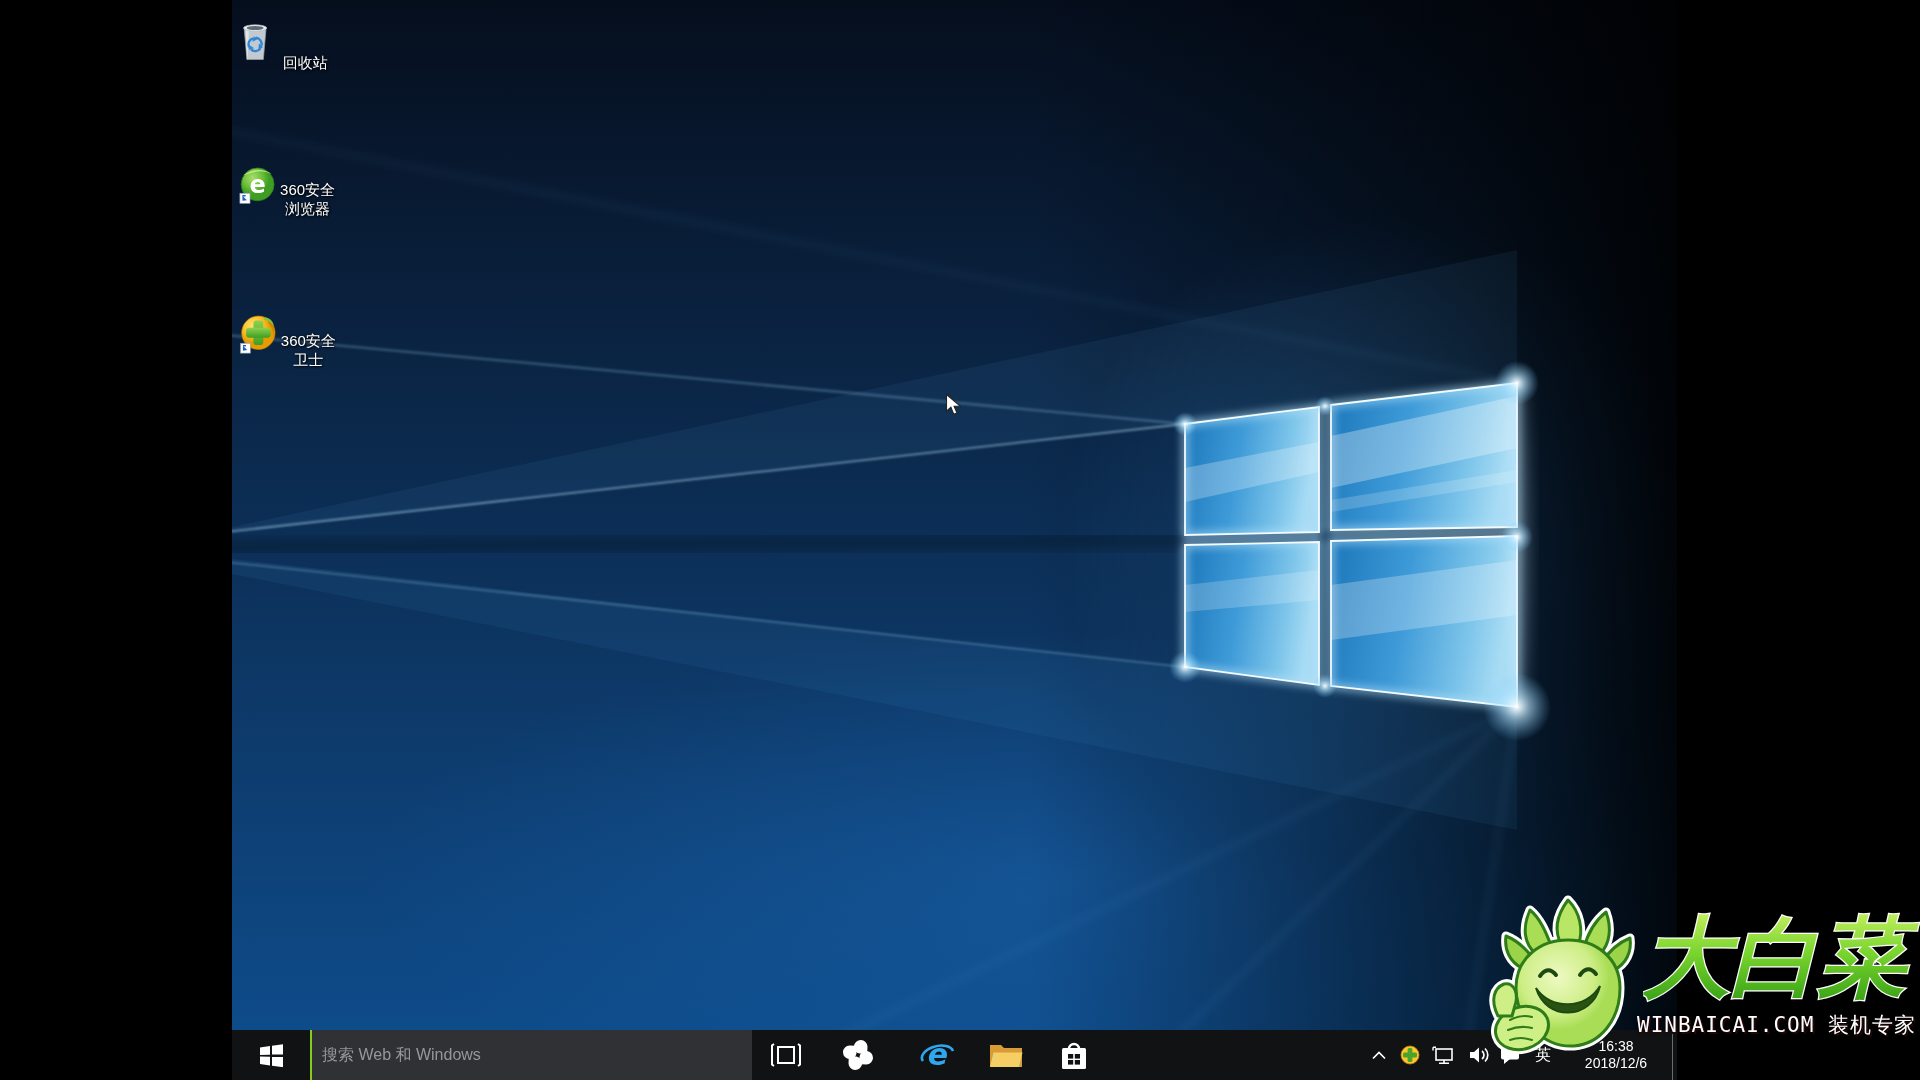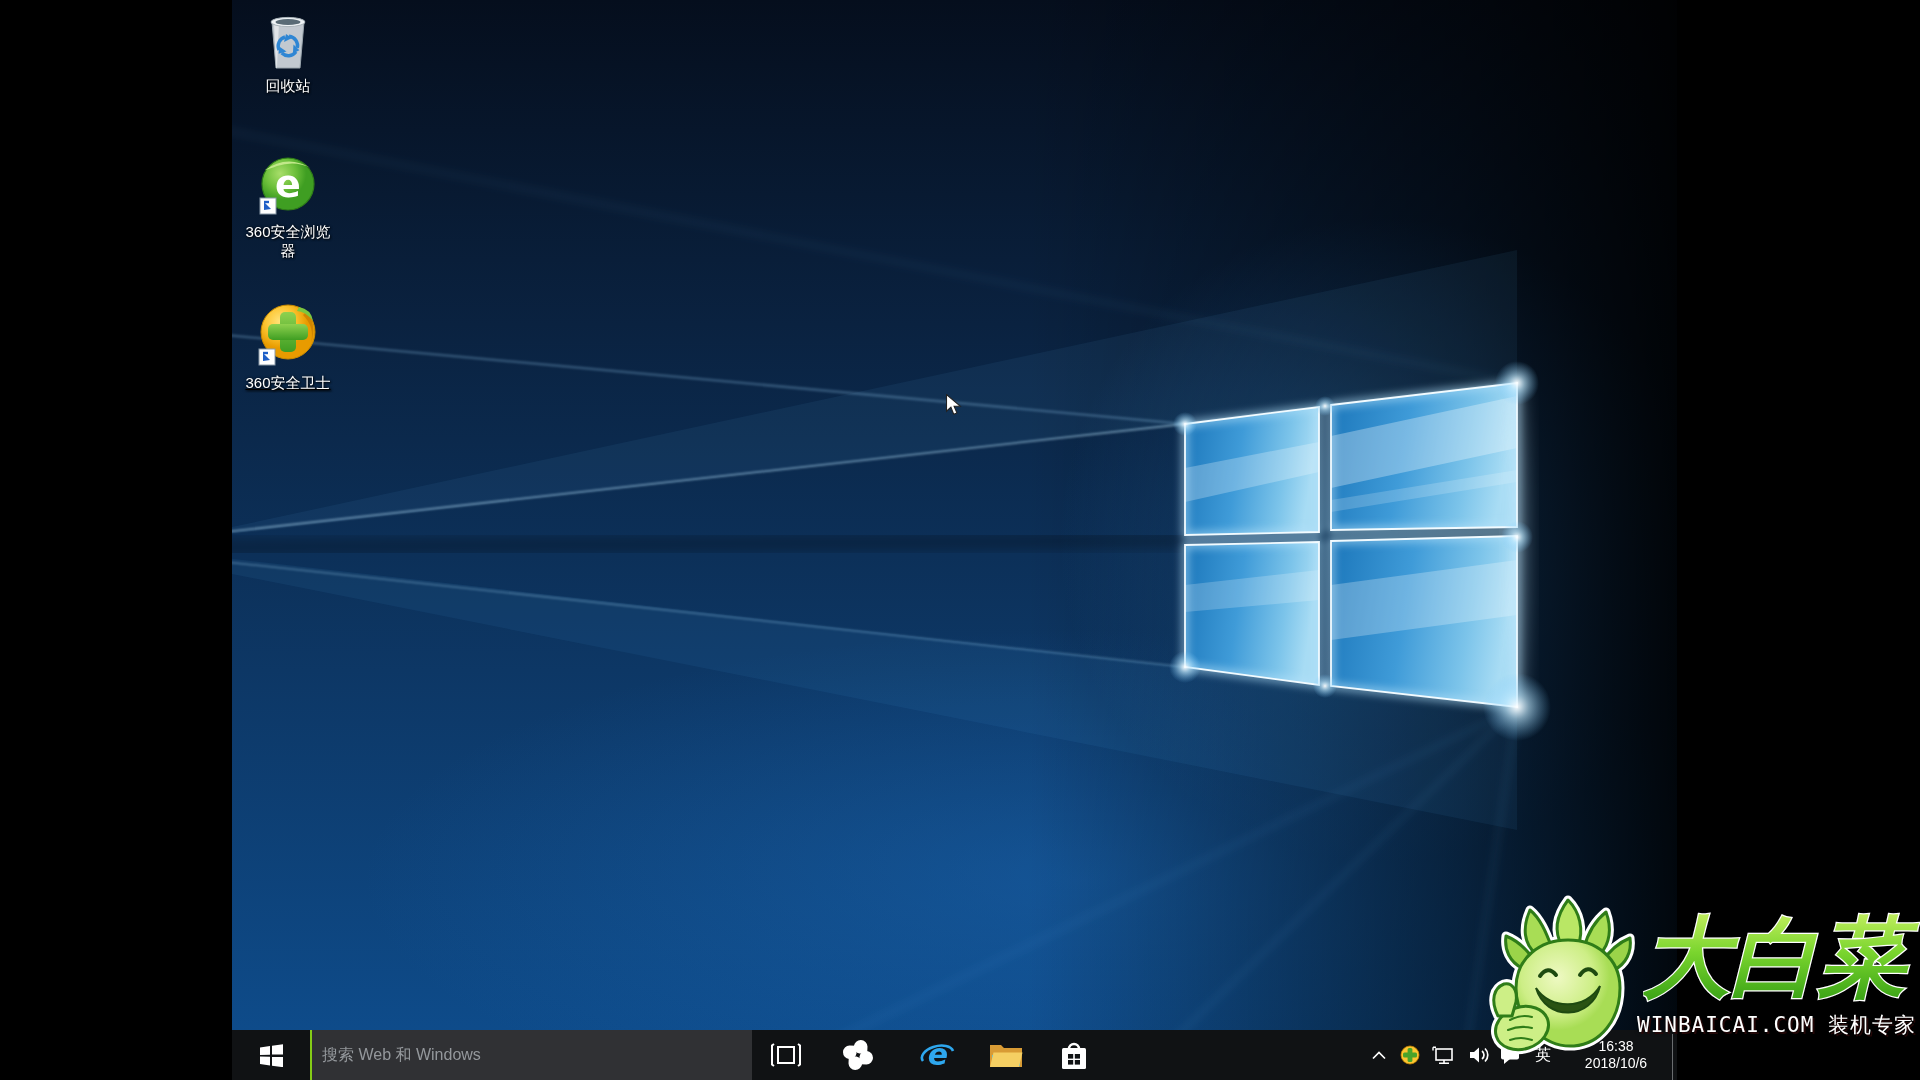--- a/index.html
+++ b/index.html
@@ -14,27 +14,27 @@
   html,body{width:1920px;height:1080px;background:#000;overflow:hidden;}
   body{font-family:"Liberation Sans","DejaVu Sans",sans-serif;}
   .screen{position:relative;width:1920px;height:1080px;background:#000;}
   .letterbox{position:absolute;top:0;height:1080px;background:#000;}
   .letterbox.left{left:0;width:232px;}
   .letterbox.right{left:1677px;width:243px;}
   .content{position:absolute;left:232px;top:0;width:1445px;height:1080px;overflow:hidden;background:#081a33;}
   .wallpaper{position:absolute;left:0;top:0;width:1445px;height:1080px;}
 
   
-  .desk-icon{position:absolute;width:100px;left:6px;display:flex;flex-direction:column;align-items:center;z-index:5;cursor:default;}
+  .desk-icon{position:absolute;width:100px;left:6px;display:flex;flex-direction:row;align-items:flex-end;z-index:5;cursor:default;}
   .desk-icon .ic{display:block;}
   .desk-icon .lbl{margin-top:4px;width:96px;text-align:center;font-size:15px;line-height:19px;color:#fff;
     text-shadow:1px 1px 2px rgba(0,0,0,.9),0 0 3px rgba(0,0,0,.7);}
   #icon-recycle{top:10px;}
   #icon-browser{top:152px;}
-  #icon-guard{top:299px;text-decoration:underline;}
+  #icon-guard{top:299px;}
 
   
   .taskbar{position:absolute;left:0;bottom:0;width:1445px;height:50px;background:var(--taskbar-bg);z-index:20;}
   .tb-btn{position:absolute;top:0;height:50px;display:flex;align-items:center;justify-content:center;}
   .start-btn{left:0;width:78px;}
   .search-box{position:absolute;left:78px;top:0;width:442px;height:50px;background:var(--searchbox-bg);
     border-left:2px solid #84cc16;display:flex;align-items:center;}
   .search-box span{margin-left:10px;font-size:16px;color:var(--search-placeholder);white-space:nowrap;}
   .tb-taskview{left:530px;width:48px;}
   .tb-pinwheel{left:602px;width:48px;}
@@ -327,21 +327,21 @@
         <svg width="20" height="19" viewBox="0 0 20 19">
           <rect x="1" y="1" width="18" height="12.5" rx="2" fill="#ffffff"></rect>
           <polygon points="4,13 10,13 4,18" fill="#ffffff"></polygon>
         </svg>
       </div>
       <div class="tray-btn tr-ime">
         <span>英</span>
       </div>
       <div class="tray-btn tr-clock">
         <div>16:38</div>
-        <div>2018/10/6</div>
+        <div>2018/12/6</div>
       </div>
       <div class="show-desktop"></div>
     </div>
 
     <svg class="cursor" width="17" height="23" viewBox="0 0 17 23">
       <polygon points="0.5,0.5 0.5,17.2 4.9,13.3 7.7,20.2 10.9,18.9 8.1,12.2 14.2,12.2" fill="#ffffff" stroke="#222222" stroke-width="1.1"></polygon>
     </svg>
   </div>
 
   <svg class="wm-mascot" width="180" height="180" viewBox="0 0 180 180">

